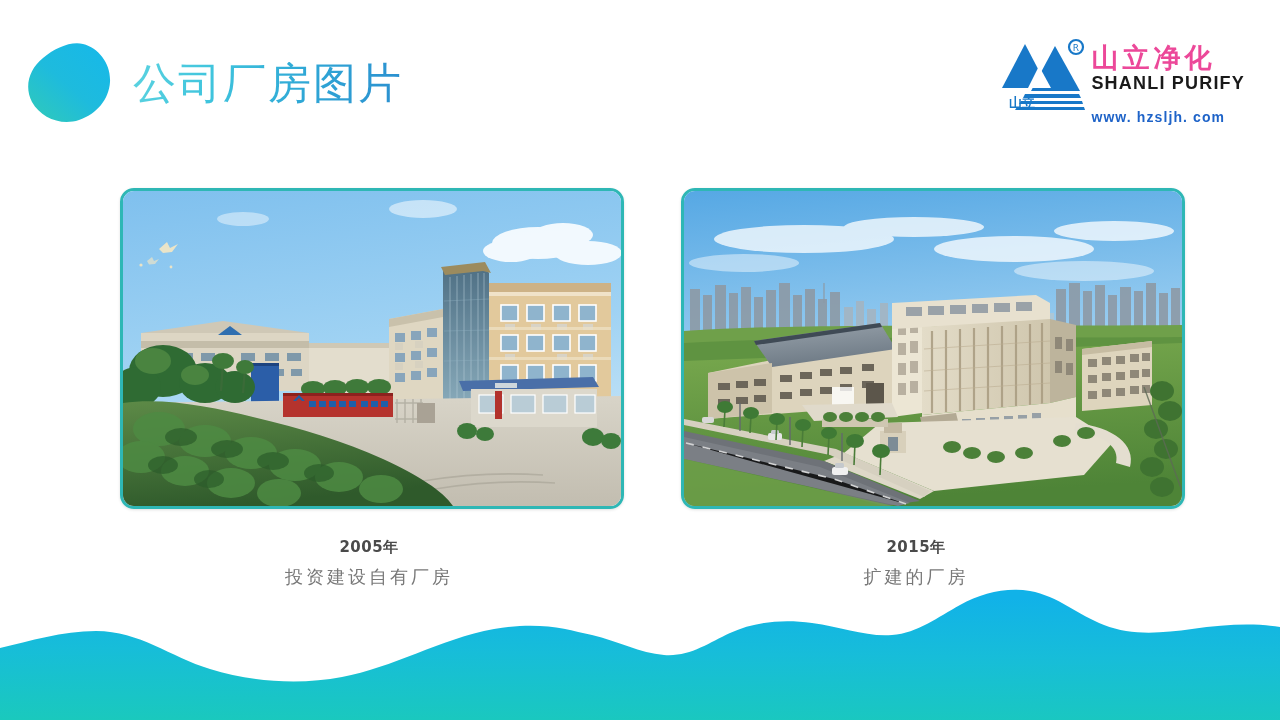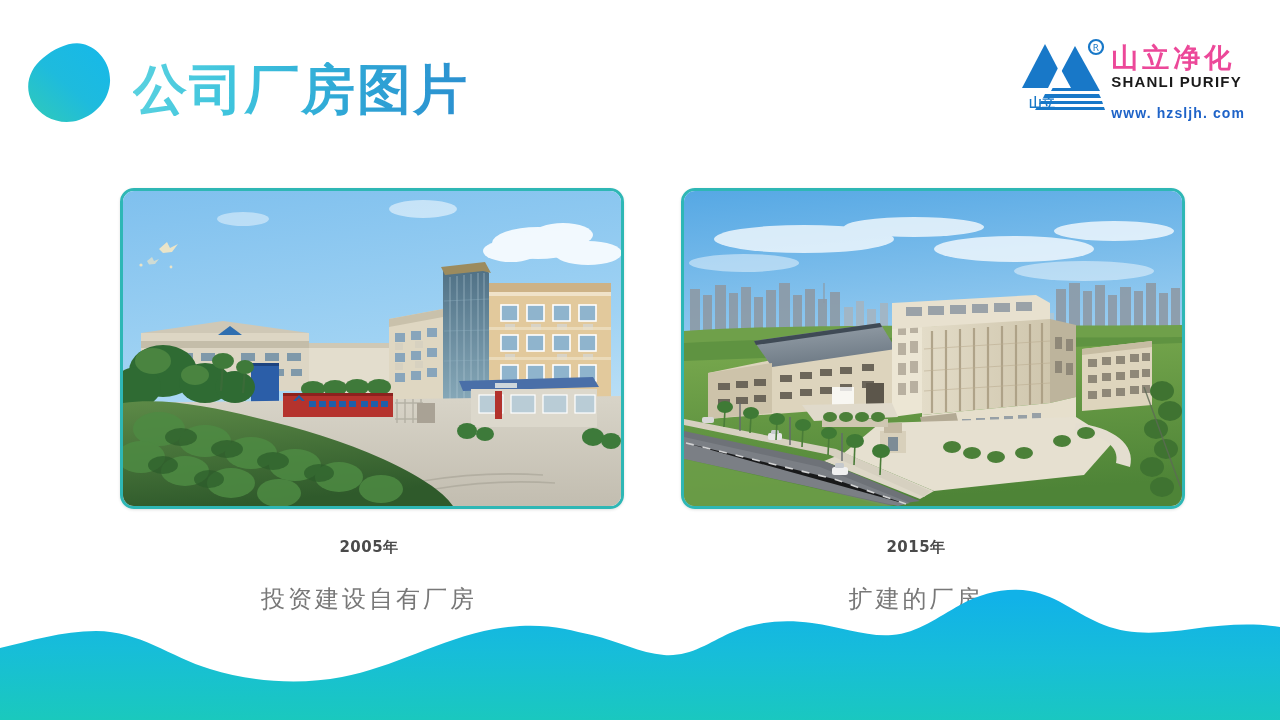--- a/index.html
+++ b/index.html
@@ -7,51 +7,51 @@
     width:1280px;height:720px;overflow:hidden;background:#ffffff;
     font-family:"Liberation Sans","DejaVu Sans",sans-serif;
     position:relative;
   }
   .slide{position:absolute;inset:0;background:#ffffff;overflow:hidden;}
 
   
   .blob{position:absolute;left:27px;top:42px;width:84px;height:82px;}
   .title{
     position:absolute;left:133px;top:62px;
-    font-size:54px;font-weight:700;letter-spacing:2px;
+    font-size:43px;font-weight:400;letter-spacing:2px;
     line-height:1.0;white-space:nowrap;
     background:linear-gradient(100deg,#5ad2e0 0%,#3fc4dd 30%,#2fa8d6 62%,#2b8fd0 100%);
     -webkit-background-clip:text;background-clip:text;
     -webkit-text-fill-color:transparent;color:#2fa8d6;
   }
 
   
   .logo{position:absolute;right:35px;top:36px;height:78px;display:flex;align-items:flex-start;}
   .logo-mark{position:relative;width:92px;height:78px;}
   .logo-text{margin-left:4px;padding-top:8px;}
   .logo-cn{font-size:27px;font-weight:700;color:#ec4899;letter-spacing:4px;line-height:1.05;
            font-family:"DejaVu Sans","Liberation Sans",sans-serif;}
-  .logo-en{font-size:15px;font-weight:600;color:#1a1a1a;letter-spacing:1.2px;line-height:1.2;margin-top:1px;}
+  .logo-en{font-size:18px;font-weight:600;color:#1a1a1a;letter-spacing:1.2px;line-height:1.2;margin-top:1px;}
   .logo-url{font-size:14px;font-weight:600;color:#1e63c8;letter-spacing:1.1px;line-height:1.2;margin-top:14px;}
 
   
   .card{position:absolute;top:188px;width:498px;height:315px;
         border:3px solid #2eb7b5;border-radius:14px;overflow:hidden;
         box-shadow:0 1px 3px rgba(0,0,0,.12);}
   .card.left{left:120px;}
   .card.right{left:681px;}
   .card svg{display:block;width:100%;height:100%;}
 
   
   .caption{position:absolute;width:498px;text-align:center;}
   .caption.left{left:120px;}
   .caption.right{left:667px;}
   .cap-year{top:0;font-size:15px;font-weight:700;color:#4a4a4a;
             font-family:"DejaVu Sans","Liberation Sans",sans-serif;letter-spacing:.5px;}
-  .cap-desc{margin-top:26px;font-size:24px;color:#787878;letter-spacing:3px;
+  .cap-desc{margin-top:8px;font-size:18px;color:#787878;letter-spacing:3px;
             font-family:"DejaVu Serif","Liberation Serif",serif;}
 
   
   .wave{position:absolute;left:0;bottom:0;width:1280px;height:135px;}
 </style>
 </head>
 <body>
 
 <div class="slide">
 

